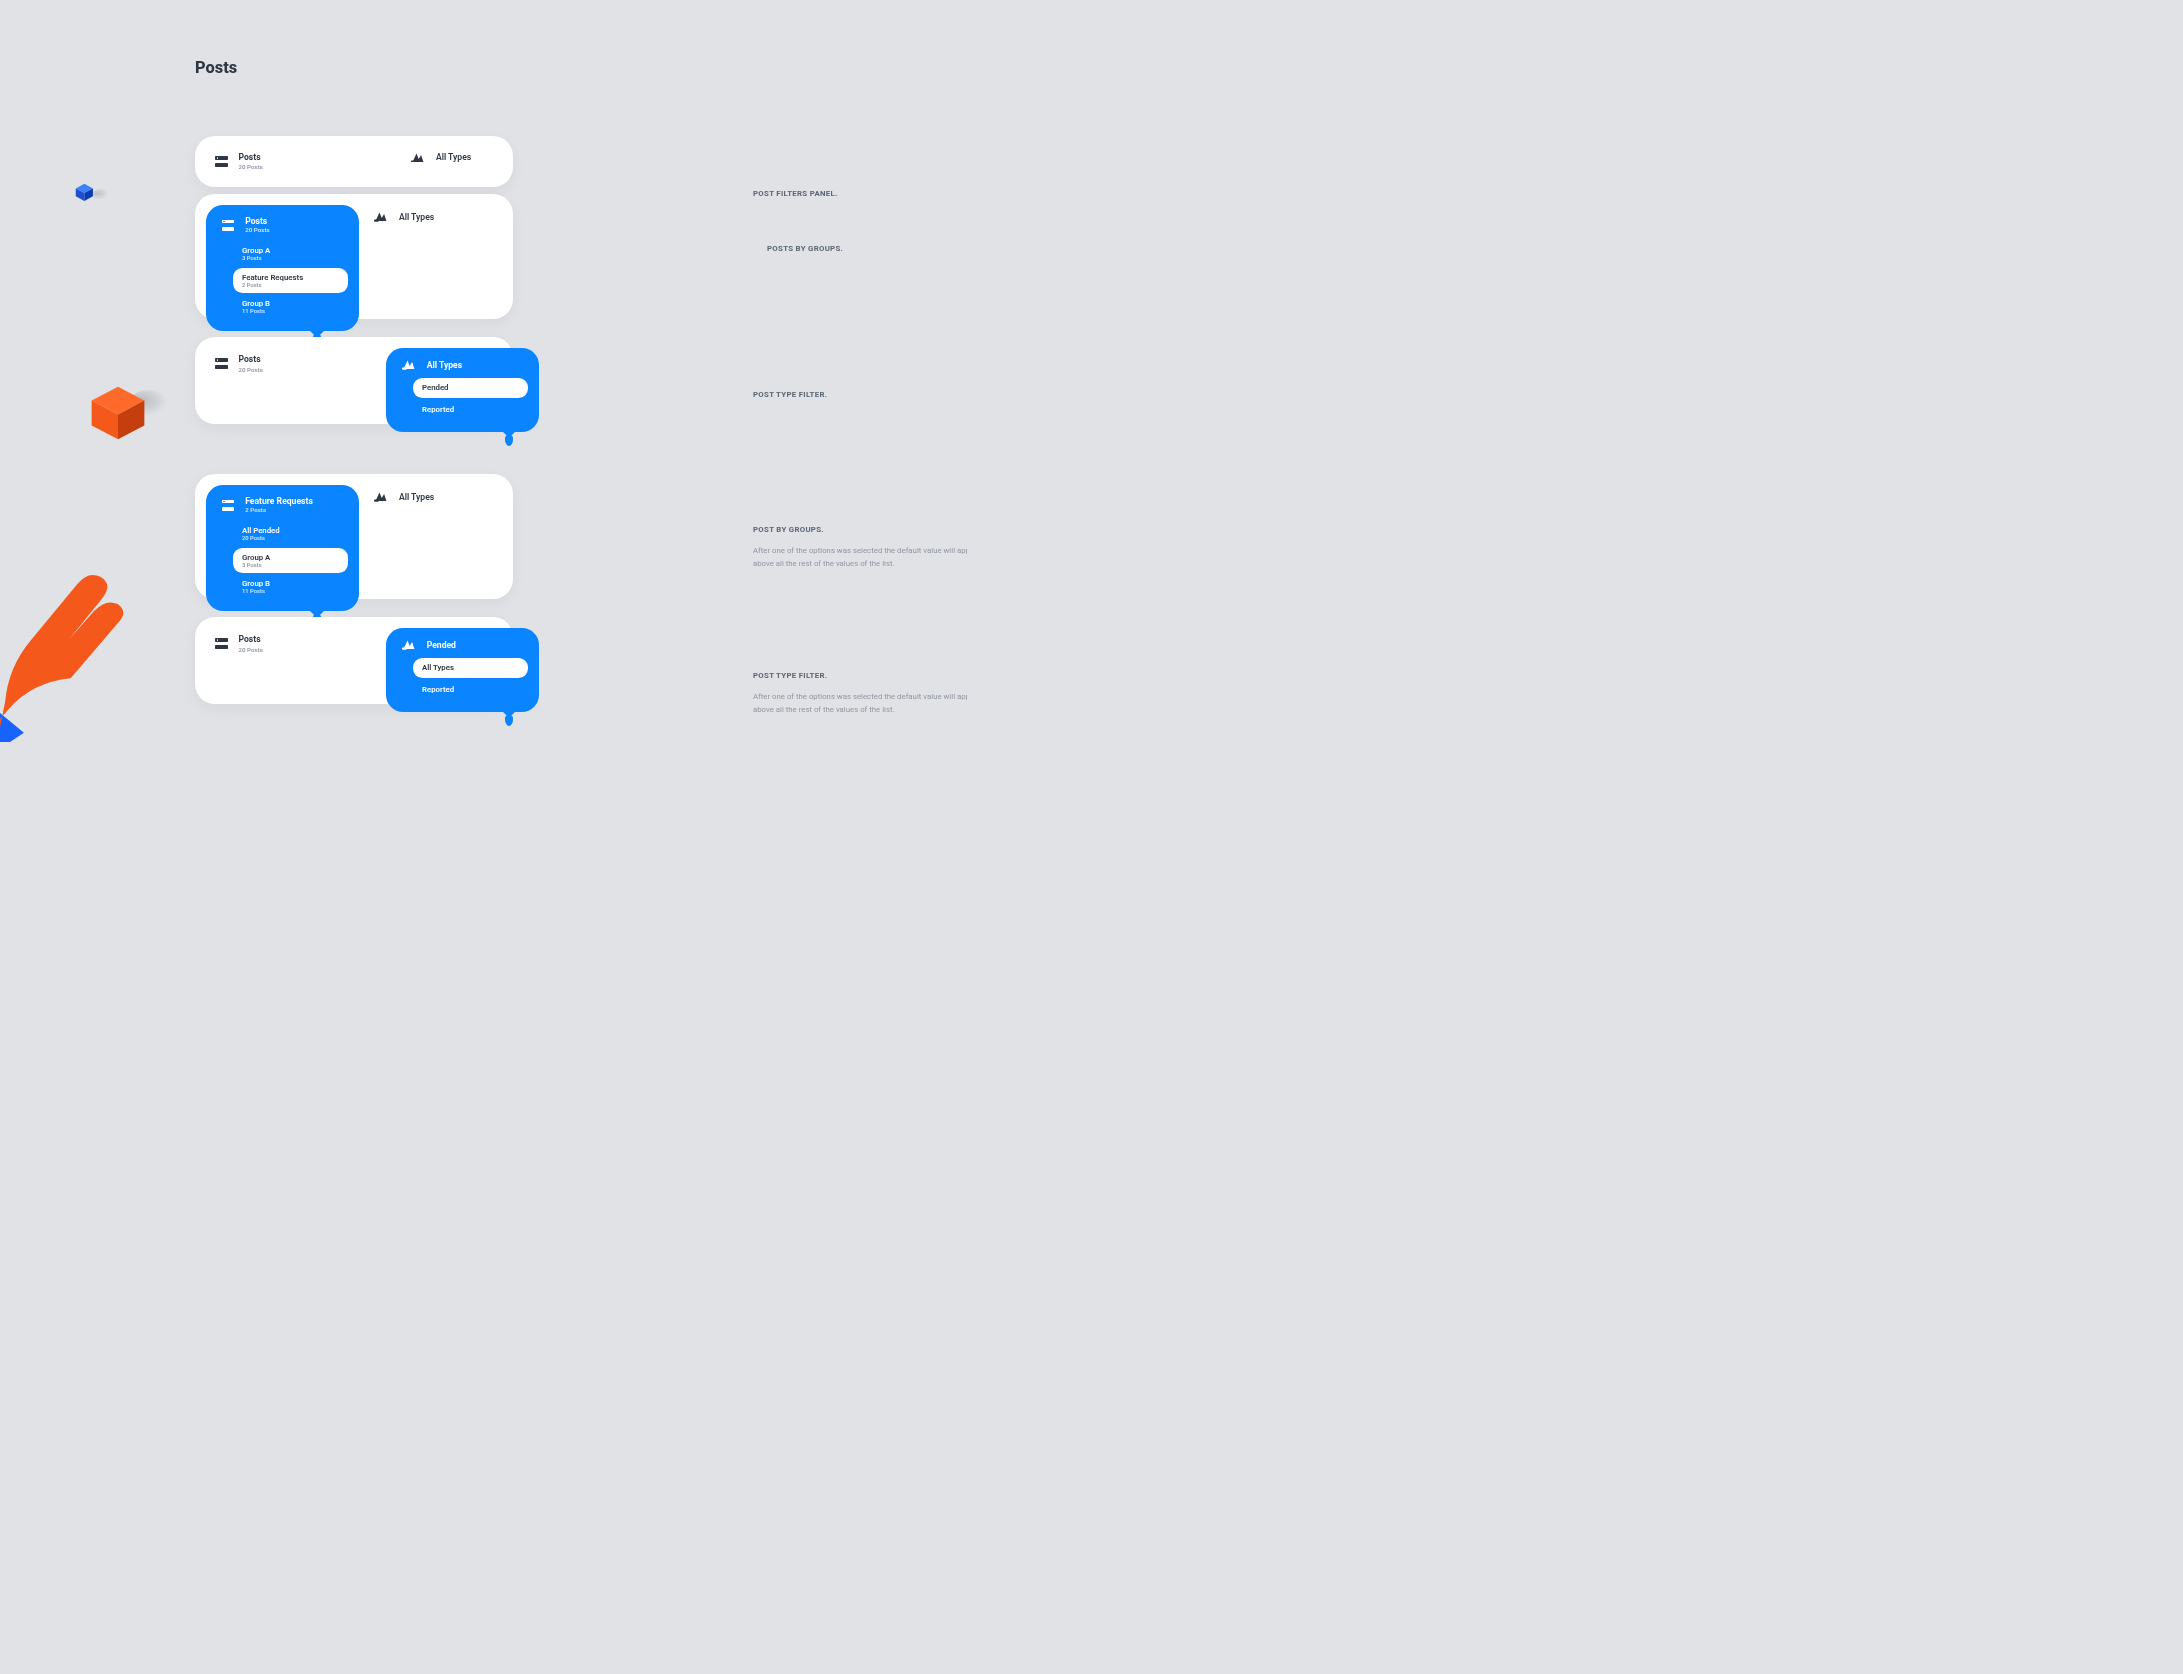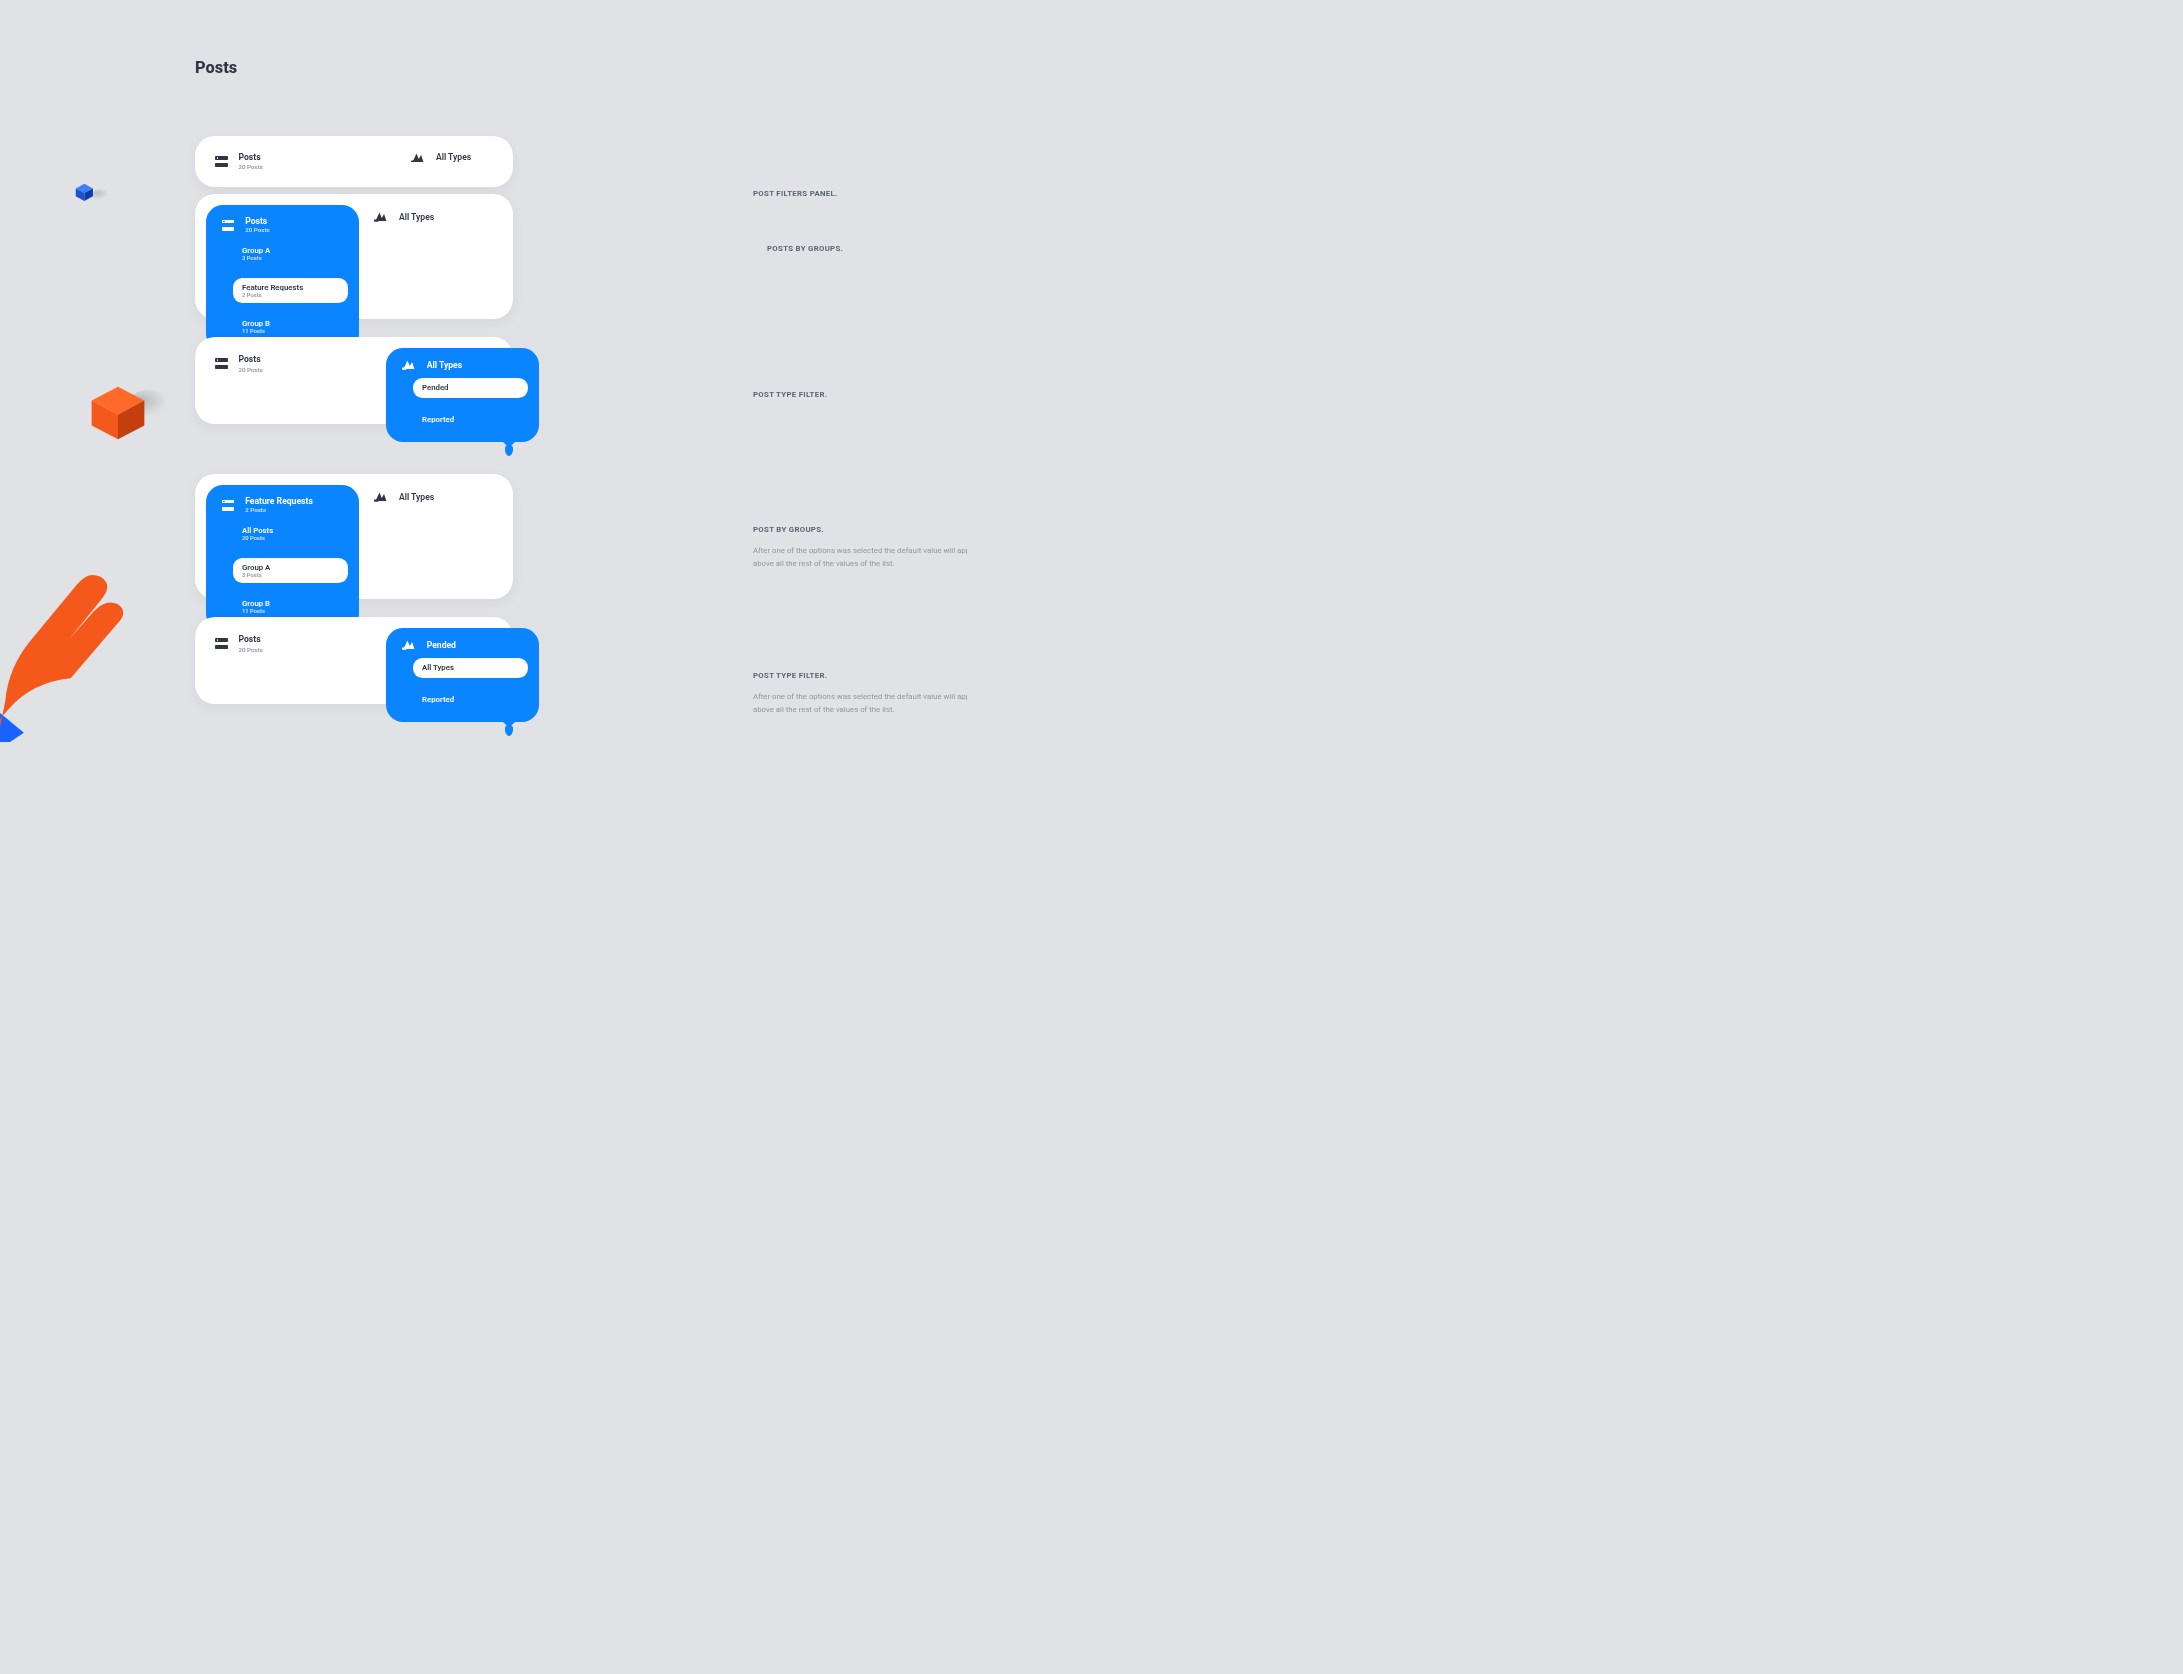--- a/index.html
+++ b/index.html
@@ -55,21 +55,21 @@
 
   .icon-types{width:14px;height:11px;}
   .icon-types svg{display:block;}
 
   
   .bubble{position:absolute;left:11px;right:auto;top:11px;background:var(--blue);border-radius:17px;padding:11px 11px 12.5px 11px;color:#fff;width:131px;}
   .bubble.right{left:auto;right:11px;}
   .bubble .bhdr{display:flex;align-items:center;gap:11px;margin:0 0 7.8px 4.7px;}
   .bubble .bhdr .t{font-size:8.6px;font-weight:700;}
   .bubble .bhdr .s{font-size:6.2px;opacity:.8;font-weight:600;}
-  .bubble .list{display:flex;flex-direction:column;gap:12px;margin-left:15.6px;}
+  .bubble .list{display:flex;flex-direction:column;gap:2px;margin-left:15.6px;}
   .bubble .item{padding:4.7px 9.4px 4.7px 9.4px;border-radius:9.4px;cursor:pointer;}
   .bubble .item .t{font-size:7.8px;font-weight:600;}
   .bubble .item .s{font-size:5.8px;opacity:.8;font-weight:600;}
   .bubble .item.sel{background:#fff;color:var(--ink);}
   .bubble .item.sel .s{color:var(--ink-soft);opacity:1;}
   .bubble.simple .list{margin-left:15.6px;}
   .bubble.simple .item{padding:5.5px 9.4px;}
   .drip{position:absolute;width:7.8px;height:11px;background:var(--blue);bottom:-13.3px;border-radius:50% 50% 60% 60%/40% 40% 70% 70%;}
   .bubble .drip{left:70%;}
   .bubble.right .drip{left:78%;}
@@ -247,21 +247,21 @@
                 <span class="dot1"></span>
                 <span class="dot2"></span>
               </span>
             <div class="txt">
               <div class="t">Feature Requests</div>
               <div class="s">2 Posts</div>
             </div>
           </div>
           <div class="list">
             <div class="item">
-              <div class="t">All Posts</div>
+              <div class="t">All Pended</div>
               <div class="s">20 Posts</div>
             </div>
             <div class="item sel">
               <div class="t">Group A</div>
               <div class="s">3 Posts</div>
             </div>
             <div class="item">
               <div class="t">Group B</div>
               <div class="s">11 Posts</div>
             </div>

